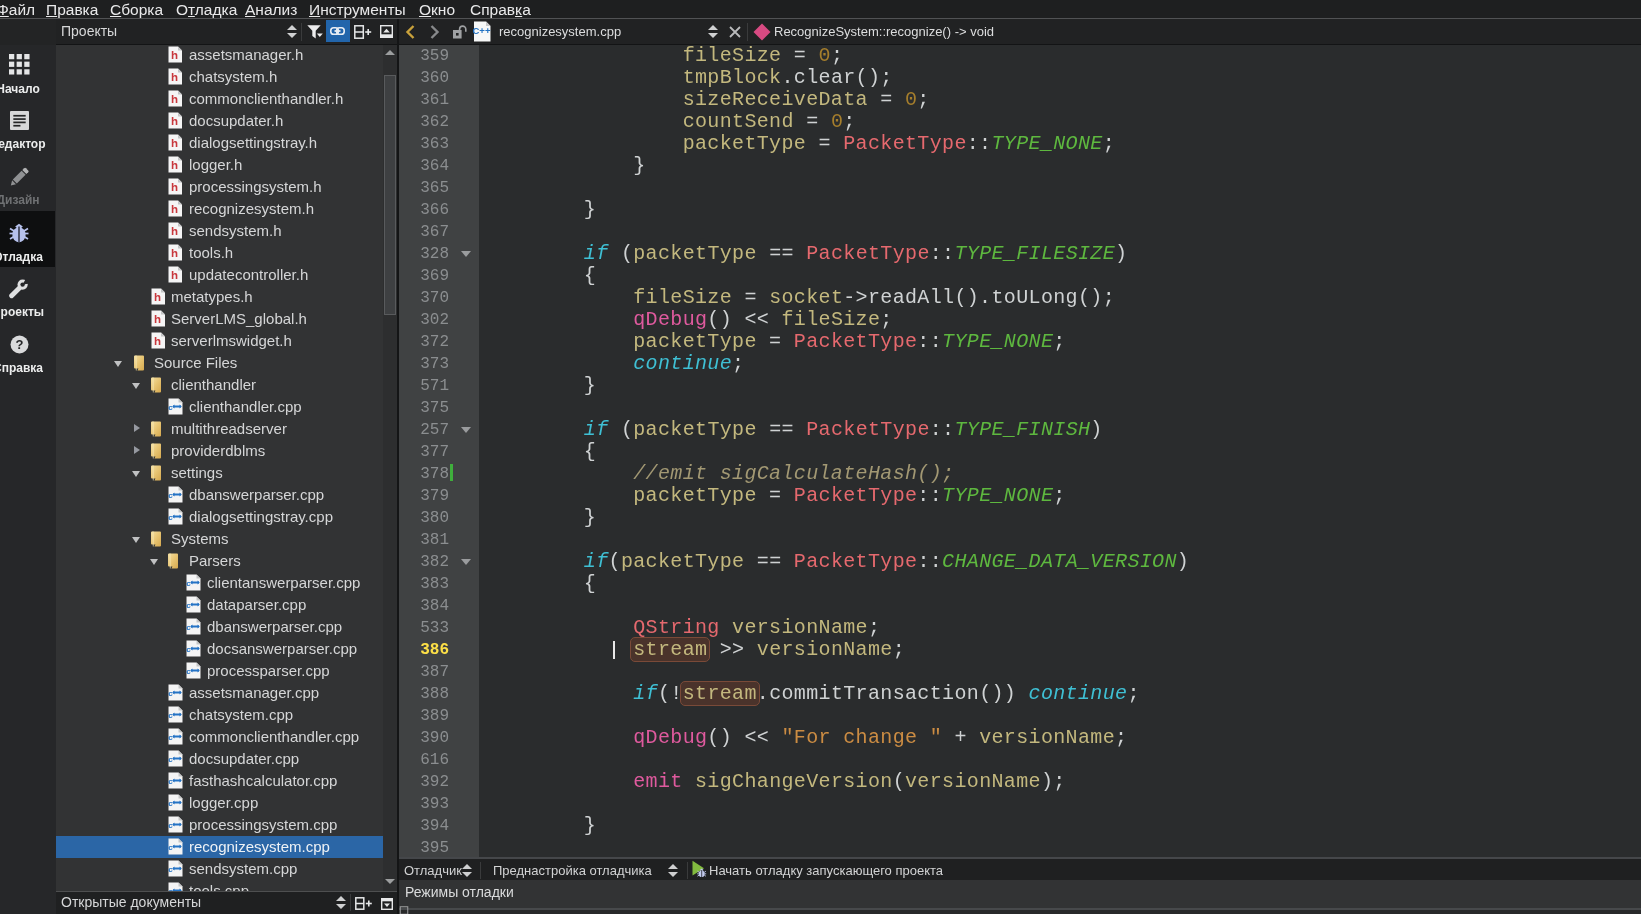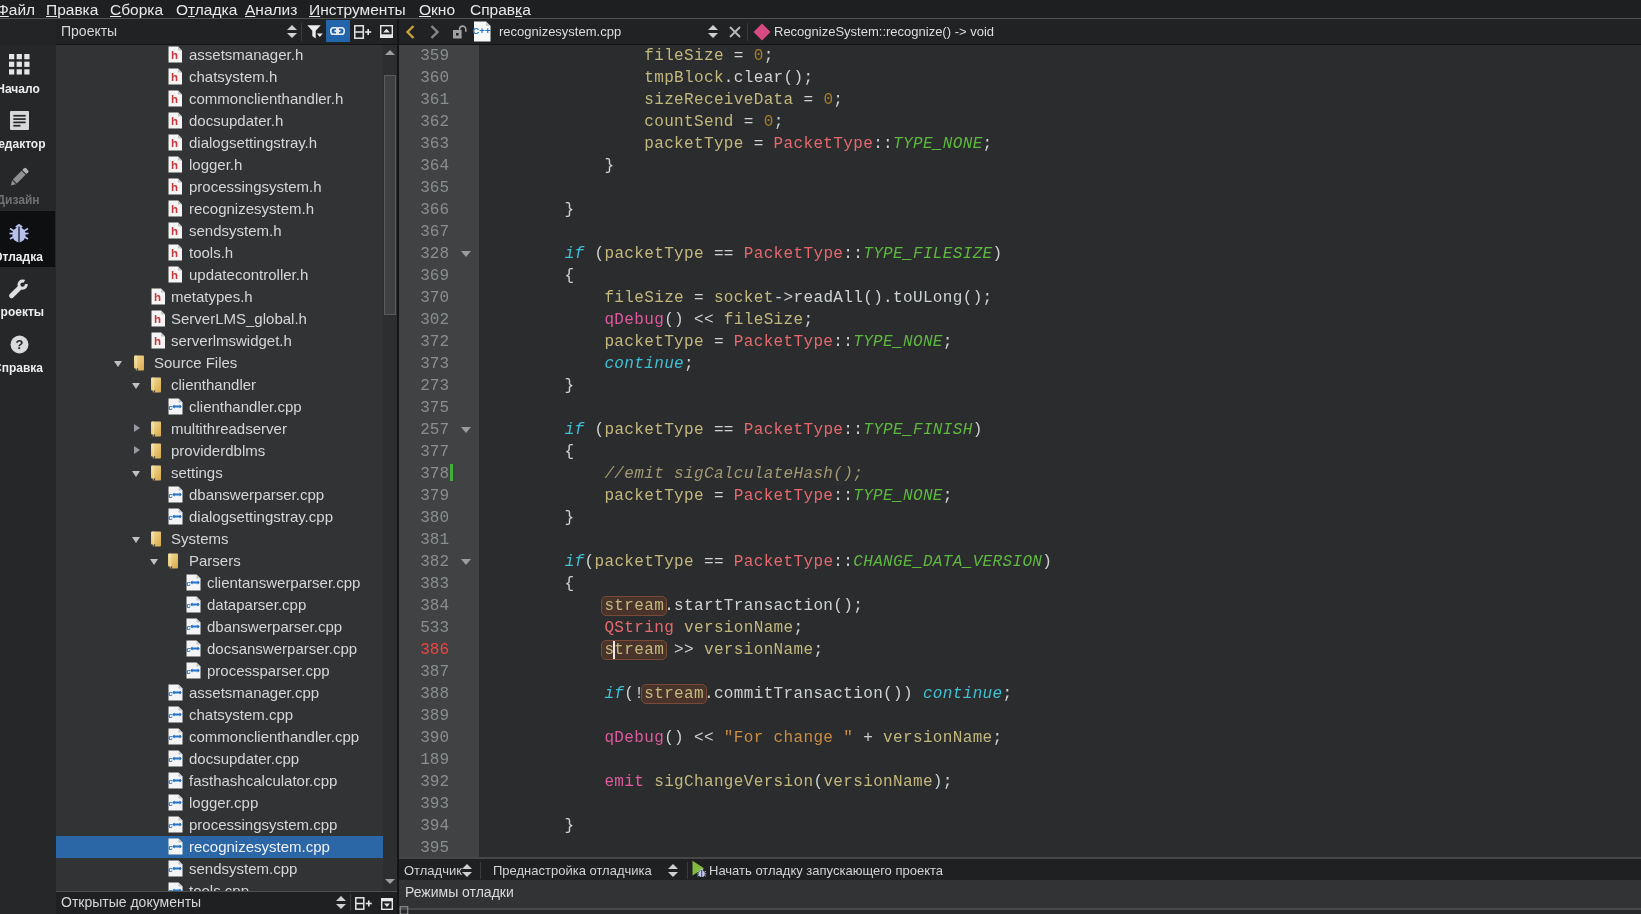--- a/index.html
+++ b/index.html
@@ -23,22 +23,22 @@
 .arr-d{position:absolute;width:0;height:0;border-left:4.5px solid transparent;border-right:4.5px solid transparent;border-top:6px solid #c0c1c2;top:9px}
 .arr-r{position:absolute;width:0;height:0;border-top:4.5px solid transparent;border-bottom:4.5px solid transparent;border-left:6px solid #9699a0;top:6px}
 
 #tscroll{left:383px;top:45px;width:14px;height:846px;background:#2d2e2f}
 
 #vdiv{left:397px;top:19px;width:2px;height:895px;background:#141516}
 
 #gutter{left:399px;top:45px;width:80px;height:812px;background:#404243}
 #editor{left:479px;top:45px;width:1162px;height:812px;background:#2a2c2d}
 .lnum{position:absolute;left:399px;width:50px;height:22px;font-family:"Liberation Mono",monospace;font-size:16px;line-height:22px;text-align:right;color:#8b8e90}
-.lnum.cur{color:#ef4444;font-weight:normal}
-.cline{position:absolute;left:485px;height:22px;font-family:"Liberation Mono",monospace;font-size:16px;line-height:22px;letter-spacing:0.35px;white-space:pre}
+.lnum.cur{color:#fde047;font-weight:bold}
+.cline{position:absolute;left:485px;height:22px;font-family:"Liberation Mono",monospace;font-size:20px;line-height:22px;letter-spacing:0.35px;white-space:pre}
 .d{color:#cfd2d3}.t{color:#c3b87e}.k{color:#3fc0d4;font-style:italic}.m{color:#df5a9e}
 .ty{color:#e5696e}.en{color:#5eb83f;font-style:italic}.n{color:#a57e2c}.s{color:#cb8c43}
 .c{color:#a29873;font-style:italic}
 .occ{position:relative}
 .occ::before{content:"";position:absolute;left:-3px;right:-3px;top:-1px;bottom:-1px;background:#4a332b;border:1px solid #7a4a38;border-radius:5px;z-index:0}
 .occ span{position:relative;z-index:1}
 
 .fold{position:absolute;width:0;height:0;border-left:5px solid transparent;border-right:5px solid transparent;border-top:6px solid #9a9c9e}
 
 #dbgbar{left:399px;top:857px;width:1242px;height:23px;background:#1f2021;border-top:2px solid #45474a}
@@ -596,51 +596,50 @@
 <div class="lnum" style="top:265px">369</div>
 <div class="cline" style="top:265px"><span class="d">        {</span></div>
 <div class="lnum" style="top:287px">370</div>
 <div class="cline" style="top:287px"><span class="d">            </span><span class="t">fileSize</span><span class="d"> = </span><span class="t">socket</span><span class="d">-&gt;readAll().toULong();</span></div>
 <div class="lnum" style="top:309px">302</div>
 <div class="cline" style="top:309px"><span class="d">            </span><span class="m">qDebug</span><span class="d">() &lt;&lt; </span><span class="t">fileSize</span><span class="d">;</span></div>
 <div class="lnum" style="top:331px">372</div>
 <div class="cline" style="top:331px"><span class="d">            </span><span class="t">packetType</span><span class="d"> = </span><span class="ty">PacketType</span><span class="d">::</span><span class="en">TYPE_NONE</span><span class="d">;</span></div>
 <div class="lnum" style="top:353px">373</div>
 <div class="cline" style="top:353px"><span class="d">            </span><span class="k">continue</span><span class="d">;</span></div>
-<div class="lnum" style="top:375px">273</div>
+<div class="lnum" style="top:375px">571</div>
 <div class="cline" style="top:375px"><span class="d">        }</span></div>
 <div class="lnum" style="top:397px">375</div>
 <div class="lnum" style="top:419px">257</div>
 <div class="cline" style="top:419px"><span class="d">        </span><span class="k">if</span><span class="d"> (</span><span class="t">packetType</span><span class="d"> == </span><span class="ty">PacketType</span><span class="d">::</span><span class="en">TYPE_FINISH</span><span class="d">)</span></div>
 <div class="lnum" style="top:441px">377</div>
 <div class="cline" style="top:441px"><span class="d">        {</span></div>
 <div class="lnum" style="top:463px">378</div>
 <div class="cline" style="top:463px"><span class="d">            </span><span class="c">//emit sigCalculateHash();</span></div>
 <div class="lnum" style="top:485px">379</div>
 <div class="cline" style="top:485px"><span class="d">            </span><span class="t">packetType</span><span class="d"> = </span><span class="ty">PacketType</span><span class="d">::</span><span class="en">TYPE_NONE</span><span class="d">;</span></div>
 <div class="lnum" style="top:507px">380</div>
 <div class="cline" style="top:507px"><span class="d">        }</span></div>
 <div class="lnum" style="top:529px">381</div>
 <div class="lnum" style="top:551px">382</div>
 <div class="cline" style="top:551px"><span class="d">        </span><span class="k">if</span><span class="d">(</span><span class="t">packetType</span><span class="d"> == </span><span class="ty">PacketType</span><span class="d">::</span><span class="en">CHANGE_DATA_VERSION</span><span class="d">)</span></div>
 <div class="lnum" style="top:573px">383</div>
 <div class="cline" style="top:573px"><span class="d">        {</span></div>
 <div class="lnum" style="top:595px">384</div>
-<div class="cline" style="top:595px"><span class="d">            </span><span class="occ"><span class="t">stream</span></span><span class="d">.startTransaction();</span></div>
 <div class="lnum" style="top:617px">533</div>
 <div class="cline" style="top:617px"><span class="d">            </span><span class="ty">QString</span><span class="d"> </span><span class="t">versionName</span><span class="d">;</span></div>
 <div class="lnum cur" style="top:639px">386</div>
 <div class="cline" style="top:639px"><span class="d">            </span><span class="occ"><span class="t">stream</span></span><span class="d"> &gt;&gt; </span><span class="t">versionName</span><span class="d">;</span></div>
 <div class="lnum" style="top:661px">387</div>
 <div class="lnum" style="top:683px">388</div>
 <div class="cline" style="top:683px"><span class="d">            </span><span class="k">if</span><span class="d">(!</span><span class="occ"><span class="t">stream</span></span><span class="d">.commitTransaction()) </span><span class="k">continue</span><span class="d">;</span></div>
 <div class="lnum" style="top:705px">389</div>
 <div class="lnum" style="top:727px">390</div>
 <div class="cline" style="top:727px"><span class="d">            </span><span class="m">qDebug</span><span class="d">() &lt;&lt; </span><span class="s">"For change "</span><span class="d"> + </span><span class="t">versionName</span><span class="d">;</span></div>
-<div class="lnum" style="top:749px">189</div>
+<div class="lnum" style="top:749px">616</div>
 <div class="lnum" style="top:771px">392</div>
 <div class="cline" style="top:771px"><span class="d">            </span><span class="m">emit</span><span class="d"> </span><span class="t">sigChangeVersion</span><span class="d">(</span><span class="t">versionName</span><span class="d">);</span></div>
 <div class="lnum" style="top:793px">393</div>
 <div class="lnum" style="top:815px">394</div>
 <div class="cline" style="top:815px"><span class="d">        }</span></div>
 <div class="lnum" style="top:837px">395</div>
 <div class="fold" style="left:461px;top:251px"></div>
 <div class="fold" style="left:461px;top:427px"></div>
 <div class="fold" style="left:461px;top:559px"></div>
 <div class="abs" style="left:450px;top:464px;width:3px;height:17px;background:#3fae3c"></div>

